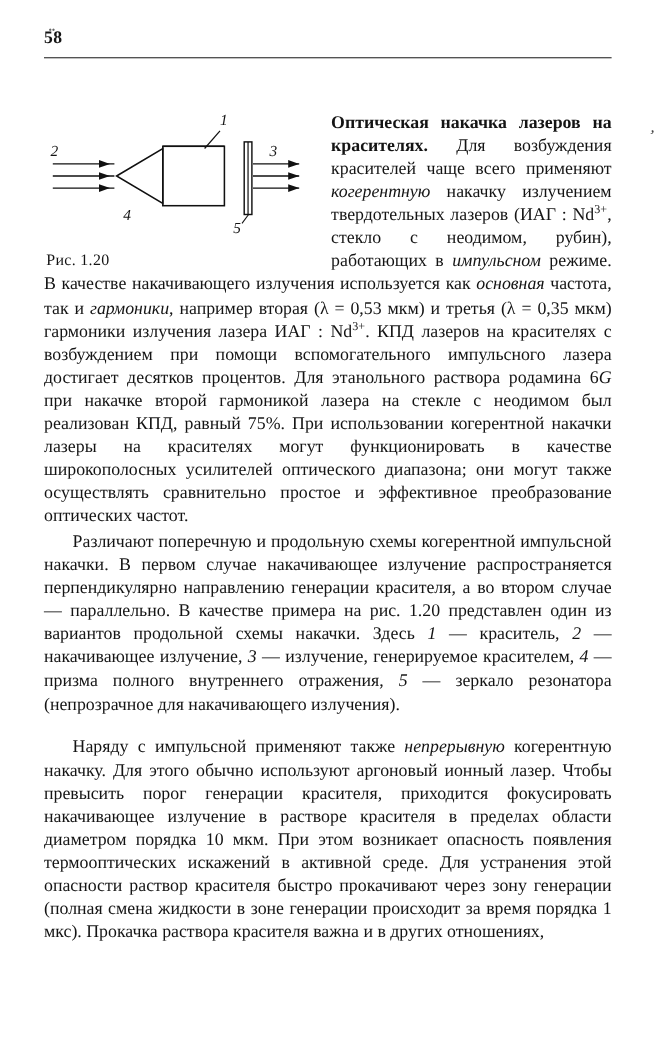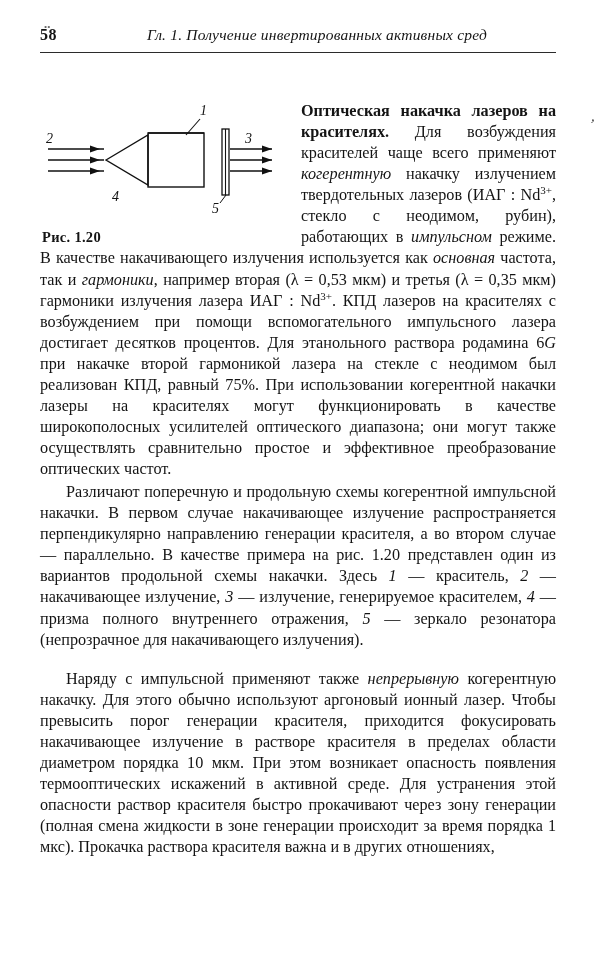--- a/index.html
+++ b/index.html
@@ -60,21 +60,21 @@
     width: 245px;
     margin: 4px 16px 2px 0;
     position: relative;
   }
   .fig-canvas {
     position: relative;
     width: 240px;
     height: 118px;
   }
   .fig-caption {
-    font-weight: bold;
+    font-weight: normal;
     font-size: 14.5px;
     margin-top: 6px;
     padding-left: 2px;
     letter-spacing: 0.3px;
   }
   .col-text {
     text-align: justify;
     font-size: 16.2px;
     line-height: 1.30;
     hyphens: manual;
@@ -110,21 +110,20 @@
 </style>
 </head>
 <body>
 
 <div class="page">
 
   <div class="corner-tick">••</div>
 
   <div class="header">
     <div class="folio">58</div>
-    <div class="running-title">Гл. 1. Получение инвертированных активных сред</div>
   </div>
   <div class="header-rule"></div>
 
   <div class="marginal-mark">,</div>
 
   <div class="top-block">
 
     <div class="figure">
       <div class="fig-canvas">
         <svg width="240" height="118" viewBox="0 0 240 118">

